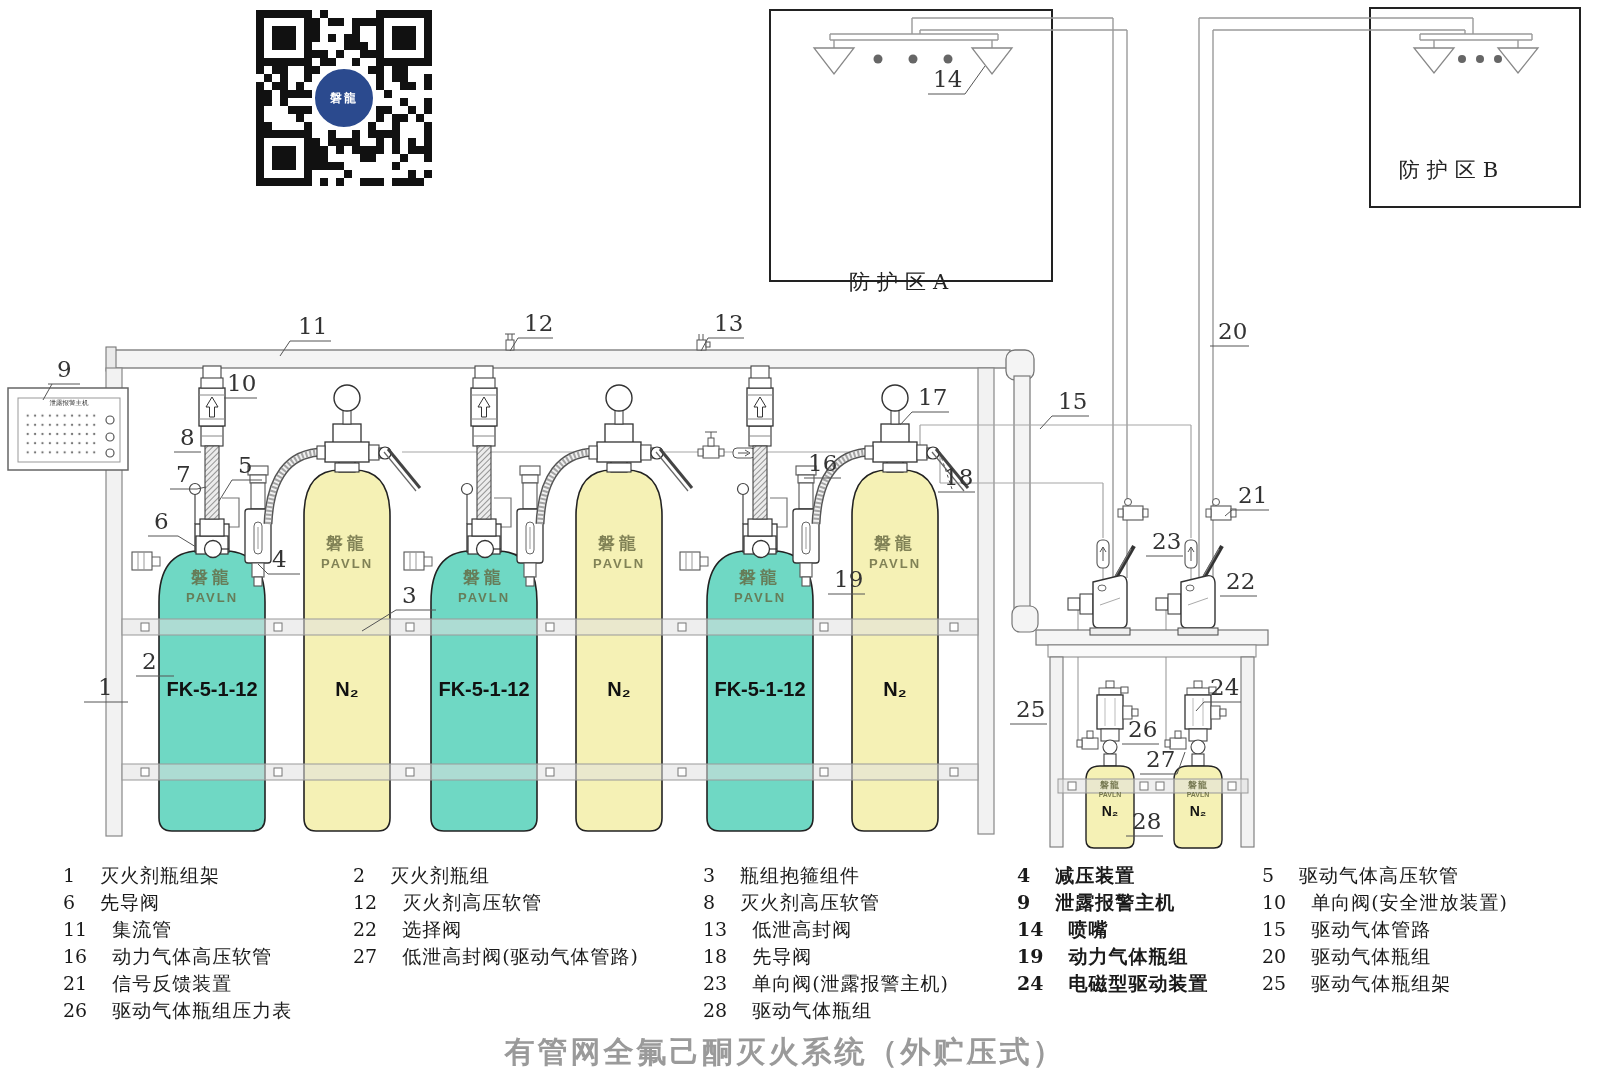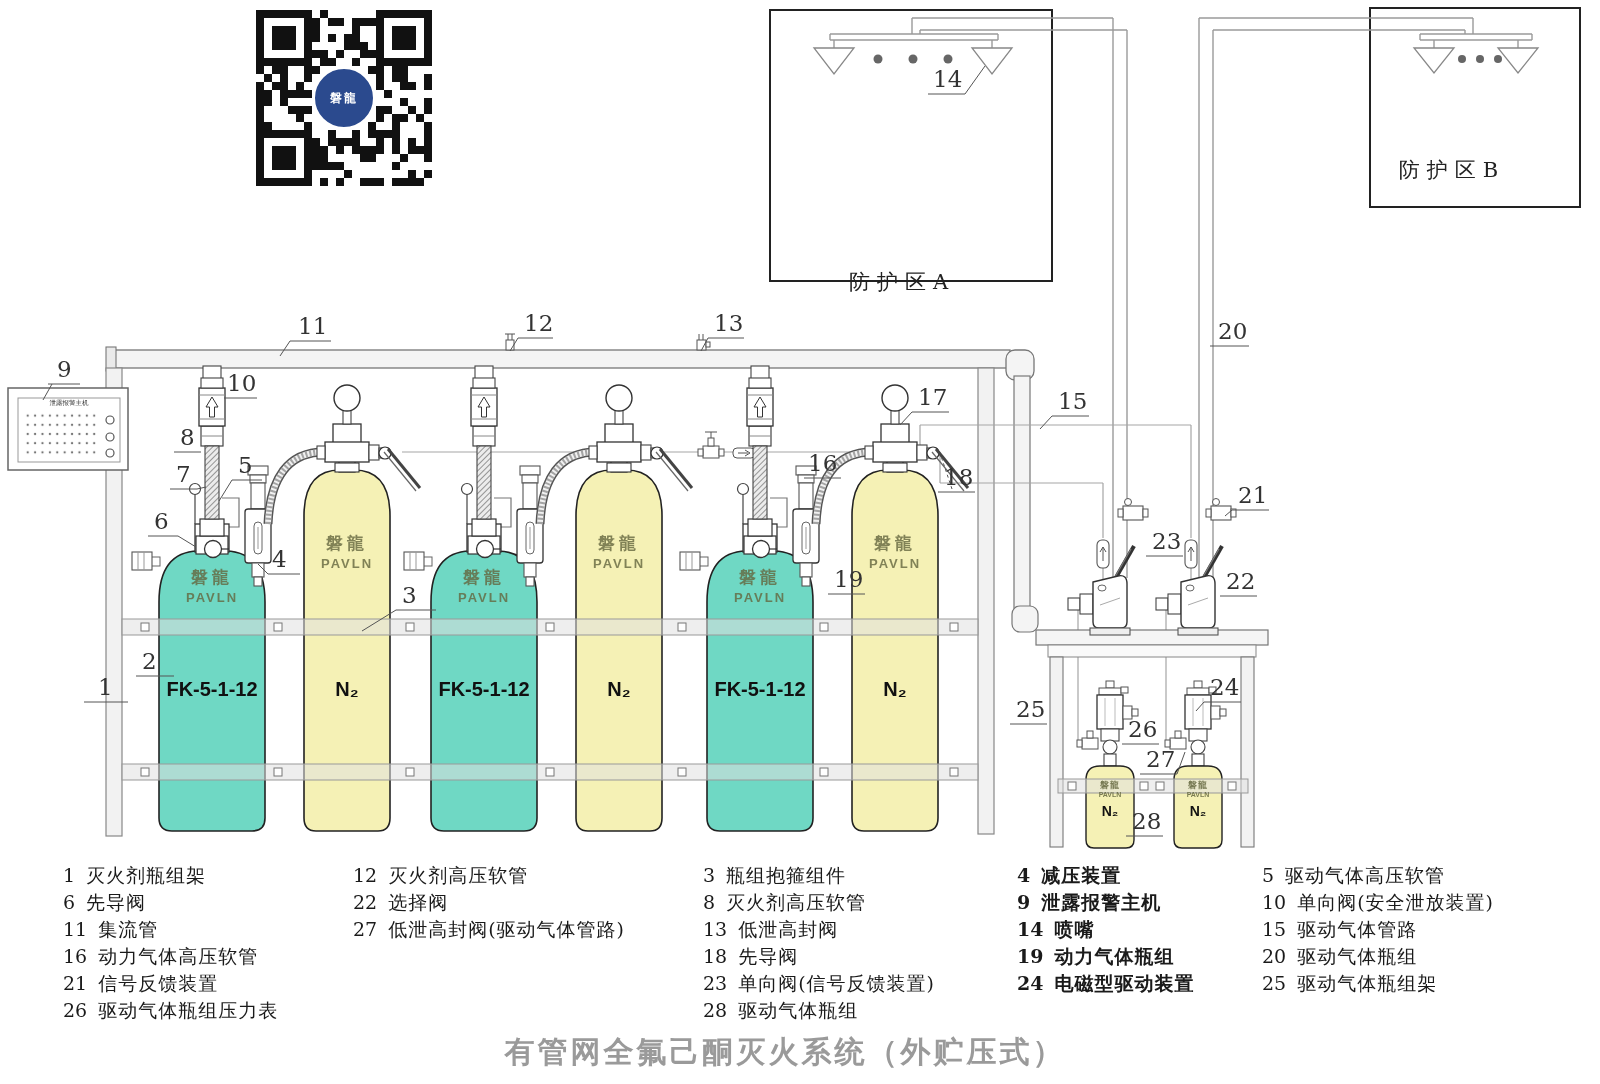--- a/index.html
+++ b/index.html
@@ -18,21 +18,21 @@
   .cyl-label{position:absolute;text-align:center;font-weight:bold;font-size:20px;color:#111;}
   .sbrand1{position:absolute;text-align:center;font-weight:bold;font-size:9px;letter-spacing:1px;
            color:rgba(100,103,62,.85);}
   .sbrand2{position:absolute;text-align:center;font-weight:bold;font-size:7px;
            color:rgba(100,103,62,.85);}
   .scyl-label{position:absolute;text-align:center;font-weight:bold;font-size:14px;color:#111;}
   .legend-col{position:absolute;top:862px;font-family:"DejaVu Serif","Liberation Serif",serif;
               font-size:19px;color:#1a1a1a;}
   .lrow{height:27px;line-height:27px;white-space:nowrap;}
   .lnum{display:inline-block;}
-  .llab{display:inline-block;margin-left:11px;letter-spacing:1px;text-align:center;}
+  .llab{display:inline-block;margin-left:25px;letter-spacing:1px;text-align:center;}
   #diagram-title{position:absolute;left:380px;top:1032px;width:810px;text-align:center;
                  font-family:"DejaVu Serif","Liberation Serif",serif;font-weight:bold;
                  font-size:30px;letter-spacing:3px;color:var(--title-gray,#9a9a9a);}
   #panel-grid{position:absolute;left:24px;top:411px;width:74px;height:46px;
               background-image:radial-gradient(circle,#777 1.1px,transparent 1.5px);
               background-size:7.4px 9.2px;}
   #panel-title{position:absolute;left:18px;top:399px;width:102px;text-align:center;
                font-size:6.5px;color:#333;}
   #qr-logo-text{position:absolute;left:314px;top:90px;width:60px;text-align:center;
                 color:#fff;font-size:12px;font-weight:bold;letter-spacing:2px;}
@@ -564,30 +564,31 @@
 
 <div class="legend-col" style="left:63px;">
   <div class="lrow"><span class="lnum">1</span><span class="llab">灭火剂瓶组架</span></div>
   <div class="lrow"><span class="lnum">6</span><span class="llab">先导阀</span></div>
   <div class="lrow"><span class="lnum">11</span><span class="llab">集流管</span></div>
   <div class="lrow"><span class="lnum">16</span><span class="llab">动力气体高压软管</span></div>
   <div class="lrow"><span class="lnum">21</span><span class="llab">信号反馈装置</span></div>
   <div class="lrow"><span class="lnum">26</span><span class="llab">驱动气体瓶组压力表</span></div>
 </div>
 <div class="legend-col" style="left:353px;">
+  <div class="lrow"><span class="lnum">2</span><span class="llab">灭火剂瓶组</span></div>
   <div class="lrow"><span class="lnum">12</span><span class="llab">灭火剂高压软管</span></div>
   <div class="lrow"><span class="lnum">22</span><span class="llab">选择阀</span></div>
   <div class="lrow"><span class="lnum">27</span><span class="llab">低泄高封阀(驱动气体管路)</span></div>
 </div>
 <div class="legend-col" style="left:703px;">
   <div class="lrow"><span class="lnum">3</span><span class="llab">瓶组抱箍组件</span></div>
   <div class="lrow"><span class="lnum">8</span><span class="llab">灭火剂高压软管</span></div>
   <div class="lrow"><span class="lnum">13</span><span class="llab">低泄高封阀</span></div>
   <div class="lrow"><span class="lnum">18</span><span class="llab">先导阀</span></div>
-  <div class="lrow"><span class="lnum">23</span><span class="llab">单向阀(信号反馈装置)</span></div>
+  <div class="lrow"><span class="lnum">23</span><span class="llab">单向阀(泄露报警主机)</span></div>
   <div class="lrow"><span class="lnum">28</span><span class="llab">驱动气体瓶组</span></div>
 </div>
 <div class="legend-col" style="left:1017px;font-weight:bold;">
   <div class="lrow"><span class="lnum">4</span><span class="llab">减压装置</span></div>
   <div class="lrow"><span class="lnum">9</span><span class="llab">泄露报警主机</span></div>
   <div class="lrow"><span class="lnum">14</span><span class="llab">喷嘴</span></div>
   <div class="lrow"><span class="lnum">19</span><span class="llab">动力气体瓶组</span></div>
   <div class="lrow"><span class="lnum">24</span><span class="llab">电磁型驱动装置</span></div>
 </div>
 <div class="legend-col" style="left:1262px;">

